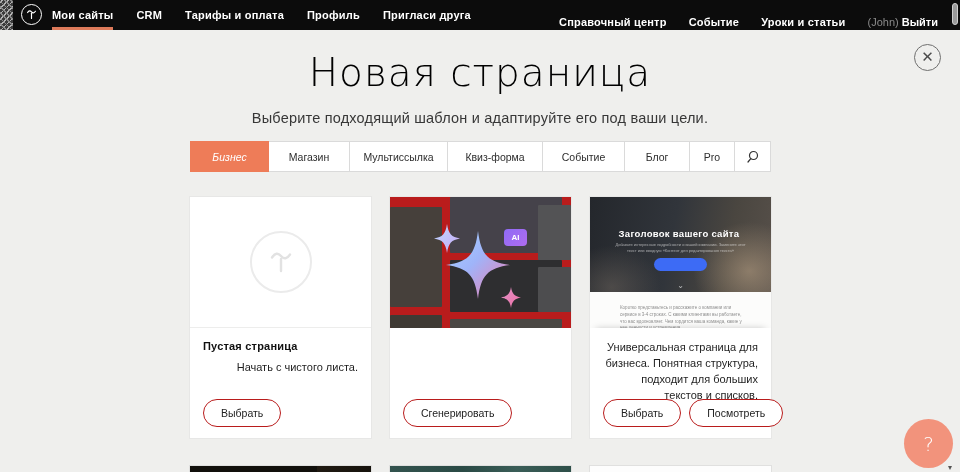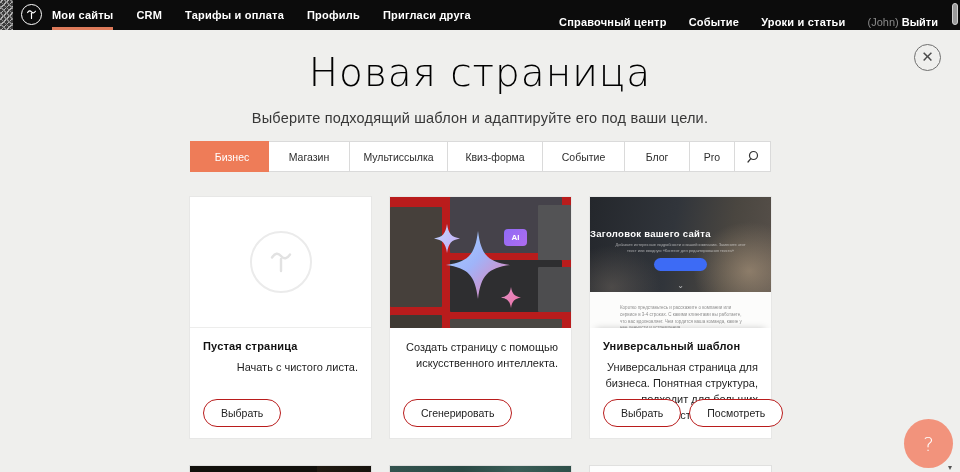--- a/index.html
+++ b/index.html
@@ -69,21 +69,21 @@
   
   .tabs {
     position:absolute; left:190px; top:141px; width:581px; height:31px;
     display:flex;
   }
   .tab {
     background:#fff; border:1px solid #dadada; border-left:none;
     display:flex; align-items:center; justify-content:center;
     font-size:10.5px; color:#2e2e2e; cursor:pointer; white-space:nowrap;
   }
-  .tab:first-child { border-left:6px solid #4d7c0f; }
+  .tab:first-child { border-left:1px solid #4d7c0f;font-style:italic; }
   .tab.active { background:#ee7c58; border-color:#ee7c58; color:#fff; }
   .tab.search-cell { width:36px; flex:none; }
   .t0{width:79px} .t1{width:81px} .t2{width:98px} .t3{width:95px}
   .t4{width:82px} .t5{width:65px} .t6{width:45px}
 
   
   .cards-row {
     position:absolute; left:190px; top:197px; display:flex; gap:19px;
   }
   .card {
@@ -121,21 +121,21 @@
 
   
   .tpl-hero {
     position:absolute; left:0; top:0; width:181px; height:95px;
     background:
       radial-gradient(80px 70px at 88% 78%, rgba(190,165,135,.55), rgba(0,0,0,0) 70%),
       radial-gradient(70px 60px at 12% 95%, rgba(120,110,100,.45), rgba(0,0,0,0) 70%),
       linear-gradient(100deg, #24272c 0%, #31353b 45%, #4a4640 75%, #57504a 100%);
   }
   .tpl-hero-title {
-    position:absolute; top:31px; left:0; width:178px; text-align:left;
+    position:absolute; top:31px; left:0; width:178px; text-align:center;
     color:#fff; font-size:9.5px; font-weight:bold; letter-spacing:.3px;
   }
   .tpl-hero-sub {
     position:absolute; top:45px; left:25px; width:131px; text-align:center;
     color:rgba(255,255,255,.55); font-size:4px; line-height:1.6;
   }
   .tpl-cta {
     position:absolute; top:61px; left:64px; width:53px; height:13px;
     background:#3d6bf5; border-radius:7px; cursor:pointer;
   }
@@ -267,41 +267,39 @@
             <stop offset="100%" stop-color="#f06fa4"></stop>
           </linearGradient>
         </defs>
         <path fill="url(#sparkGrad)" d="M88 34 C91 58 98 65 120 68 C98 71 91 78 88 102 C85 78 78 71 56 68 C78 65 85 58 88 34 Z"></path>
         <path fill="url(#sparkGrad2)" d="M57 27 C58.5 37 61.5 40 70 41.5 C61.5 43 58.5 46 57 56 C55.5 46 52.5 43 44 41.5 C52.5 40 55.5 37 57 27 Z"></path>
         <path fill="url(#sparkGrad3)" d="M121 90 C122.2 97 124.5 99.3 131 100.5 C124.5 101.7 122.2 104 121 111 C119.8 104 117.5 101.7 111 100.5 C117.5 99.3 119.8 97 121 90 Z"></path>
       </svg>
       <div class="ai-badge">AI</div>
     </div>
     <div class="card-body">
-      <div class="card-desc">Создать страницу с помощью искусственного интеллекта.</div>
       <div class="card-buttons">
         <button class="pill-btn">Сгенерировать</button>
       </div>
     </div>
   </div>
 
   <div class="card tpl">
     <div class="card-img">
       <div class="tpl-hero">
         <div class="tpl-hero-title">Заголовок вашего сайта</div>
         <div class="tpl-hero-sub">Добавьте интересные подробности о вашей компании. Замените этот текст или вводную «Контент для редактирования текста»</div>
         <div class="tpl-cta"></div>
         <div class="tpl-chevron">⌄</div>
       </div>
       <div class="tpl-white">
         <div class="tpl-body-text">Коротко представьтесь и расскажите о компании или сервисе в 3-4 строках. С какими клиентами вы работаете, что вас вдохновляет. Чем гордится ваша команда, какие у нее ценности и устремления</div>
       </div>
     </div>
     <div class="card-body">
-      <div class="card-title">Универсальный шаблон</div>
       <div class="card-desc">Универсальная страница для бизнеса. Понятная структура, подходит для больших текстов и списков.</div>
       <div class="card-buttons">
         <button class="pill-btn">Выбрать</button>
         <button class="pill-btn">Посмотреть</button>
       </div>
     </div>
   </div>
 </div>
 
 <div class="bottom-row">

